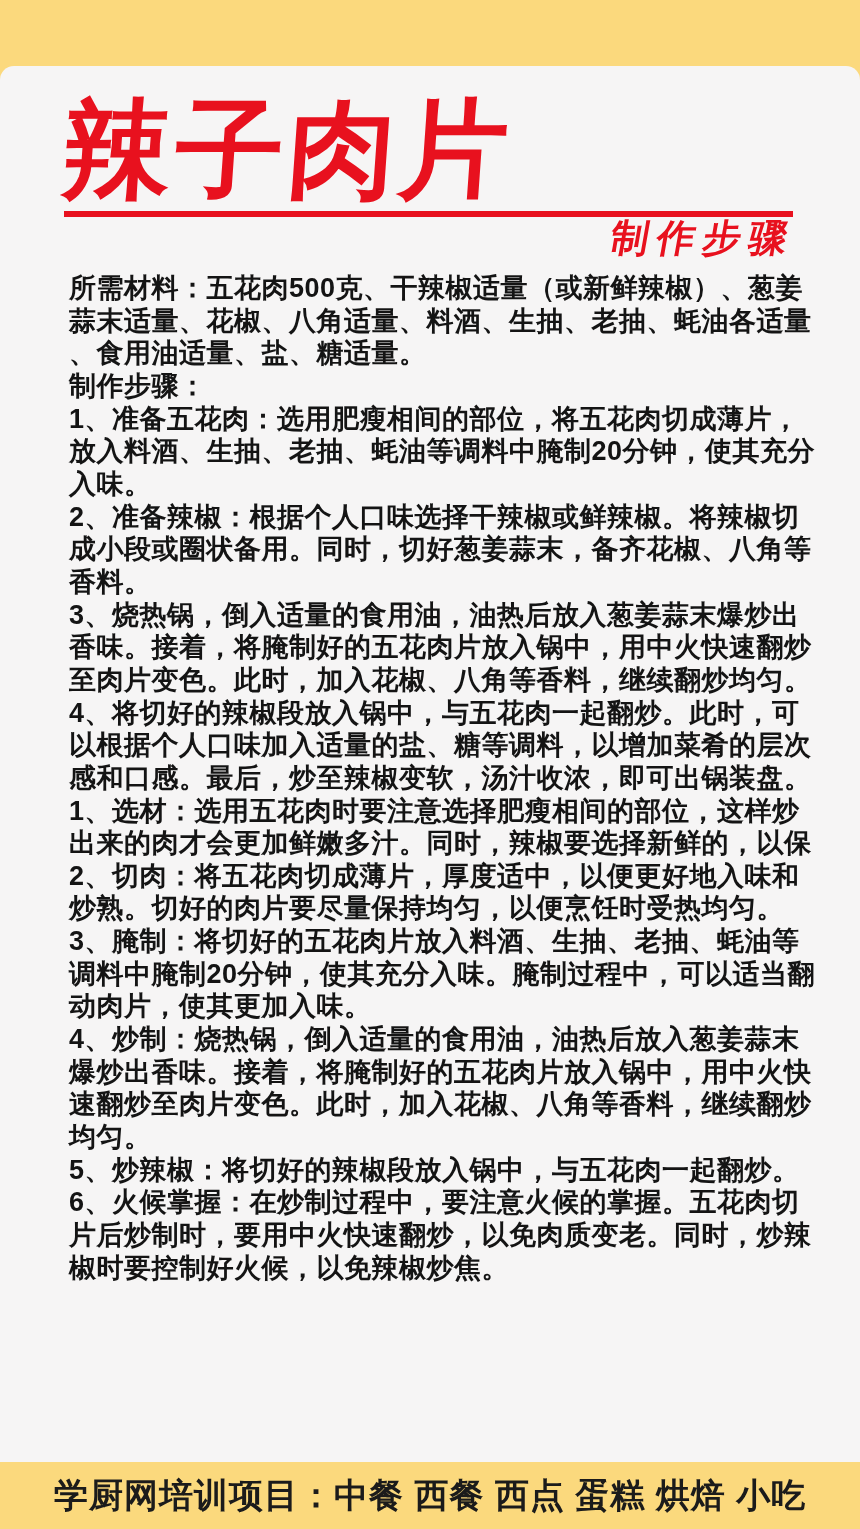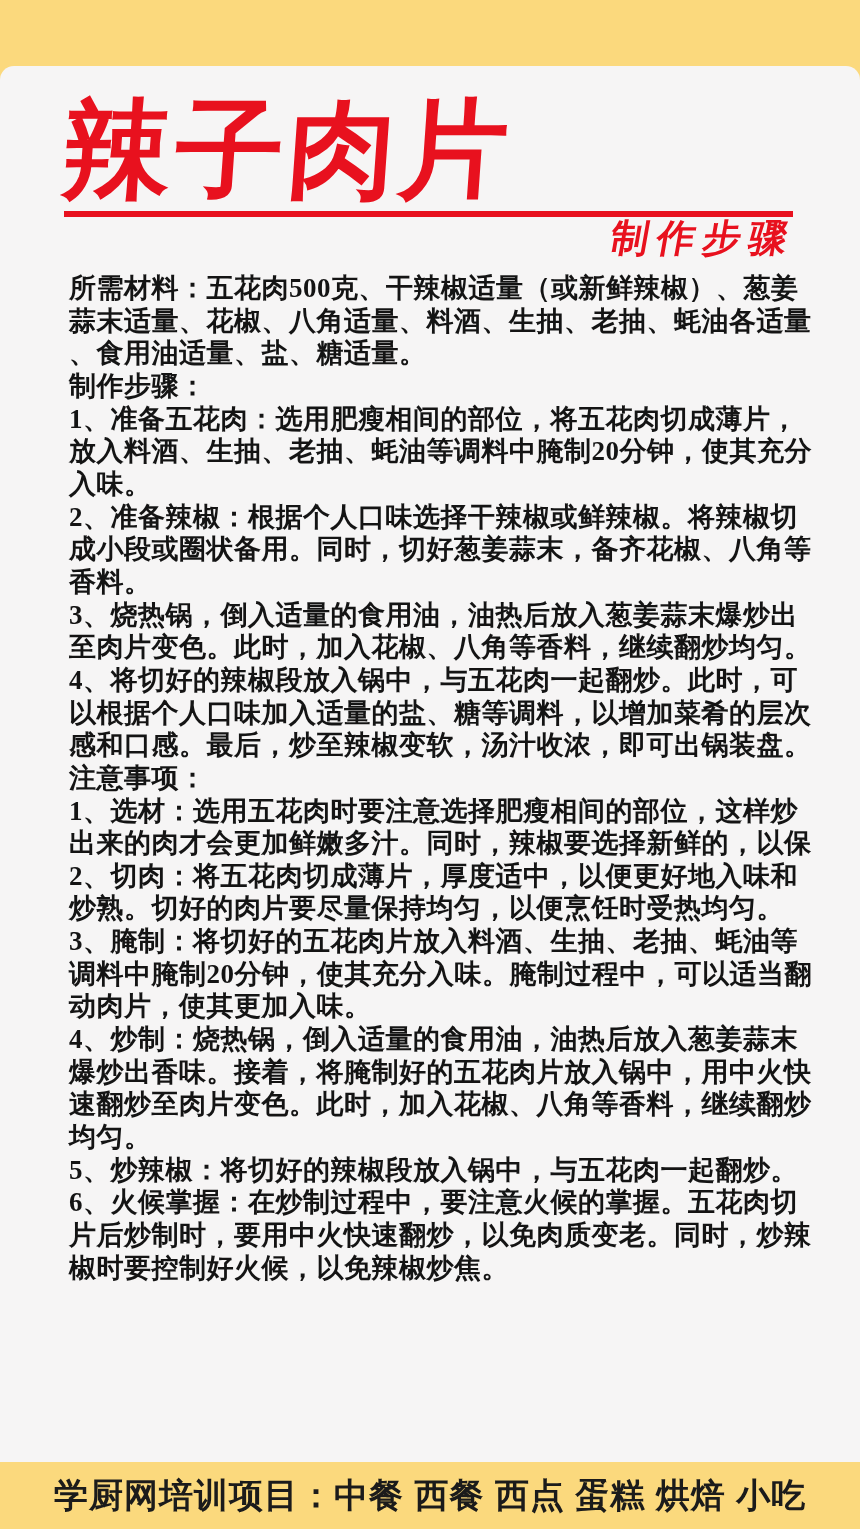--- a/index.html
+++ b/index.html
@@ -63,21 +63,20 @@
     top: 272px;
     width: 732px;
   }
   .body-text .line {
     font-size: 27px;
     line-height: 32.65px;
     font-weight: bold;
     color: #141414;
     letter-spacing: 0.5px;
     white-space: nowrap;
-    font-family: Liberation Serif, serif;
   }
   .footer-band {
     position: absolute;
     left: 0;
     bottom: 0;
     width: 860px;
     height: 67px;
     background: #fbd97d;
     display: flex;
     align-items: center;
@@ -109,25 +108,25 @@
       <div class="line">蒜末适量、花椒、八角适量、料酒、生抽、老抽、蚝油各适量</div>
       <div class="line">、食用油适量、盐、糖适量。</div>
       <div class="line">制作步骤：</div>
       <div class="line">1、准备五花肉：选用肥瘦相间的部位，将五花肉切成薄片，</div>
       <div class="line">放入料酒、生抽、老抽、蚝油等调料中腌制20分钟，使其充分</div>
       <div class="line">入味。</div>
       <div class="line">2、准备辣椒：根据个人口味选择干辣椒或鲜辣椒。将辣椒切</div>
       <div class="line">成小段或圈状备用。同时，切好葱姜蒜末，备齐花椒、八角等</div>
       <div class="line">香料。</div>
       <div class="line">3、烧热锅，倒入适量的食用油，油热后放入葱姜蒜末爆炒出</div>
+      <div class="line">香味。接着，将腌制好的五花肉片放入锅中，用中火快速翻炒</div>
       <div class="line">至肉片变色。此时，加入花椒、八角等香料，继续翻炒均匀。</div>
       <div class="line">4、将切好的辣椒段放入锅中，与五花肉一起翻炒。此时，可</div>
       <div class="line">以根据个人口味加入适量的盐、糖等调料，以增加菜肴的层次</div>
       <div class="line">感和口感。最后，炒至辣椒变软，汤汁收浓，即可出锅装盘。</div>
-      <div class="line">注意事项：</div>
       <div class="line">1、选材：选用五花肉时要注意选择肥瘦相间的部位，这样炒</div>
       <div class="line">出来的肉才会更加鲜嫩多汁。同时，辣椒要选择新鲜的，以保</div>
       <div class="line">2、切肉：将五花肉切成薄片，厚度适中，以便更好地入味和</div>
       <div class="line">炒熟。切好的肉片要尽量保持均匀，以便烹饪时受热均匀。</div>
       <div class="line">3、腌制：将切好的五花肉片放入料酒、生抽、老抽、蚝油等</div>
       <div class="line">调料中腌制20分钟，使其充分入味。腌制过程中，可以适当翻</div>
       <div class="line">动肉片，使其更加入味。</div>
       <div class="line">4、炒制：烧热锅，倒入适量的食用油，油热后放入葱姜蒜末</div>
       <div class="line">爆炒出香味。接着，将腌制好的五花肉片放入锅中，用中火快</div>
       <div class="line">速翻炒至肉片变色。此时，加入花椒、八角等香料，继续翻炒</div>

